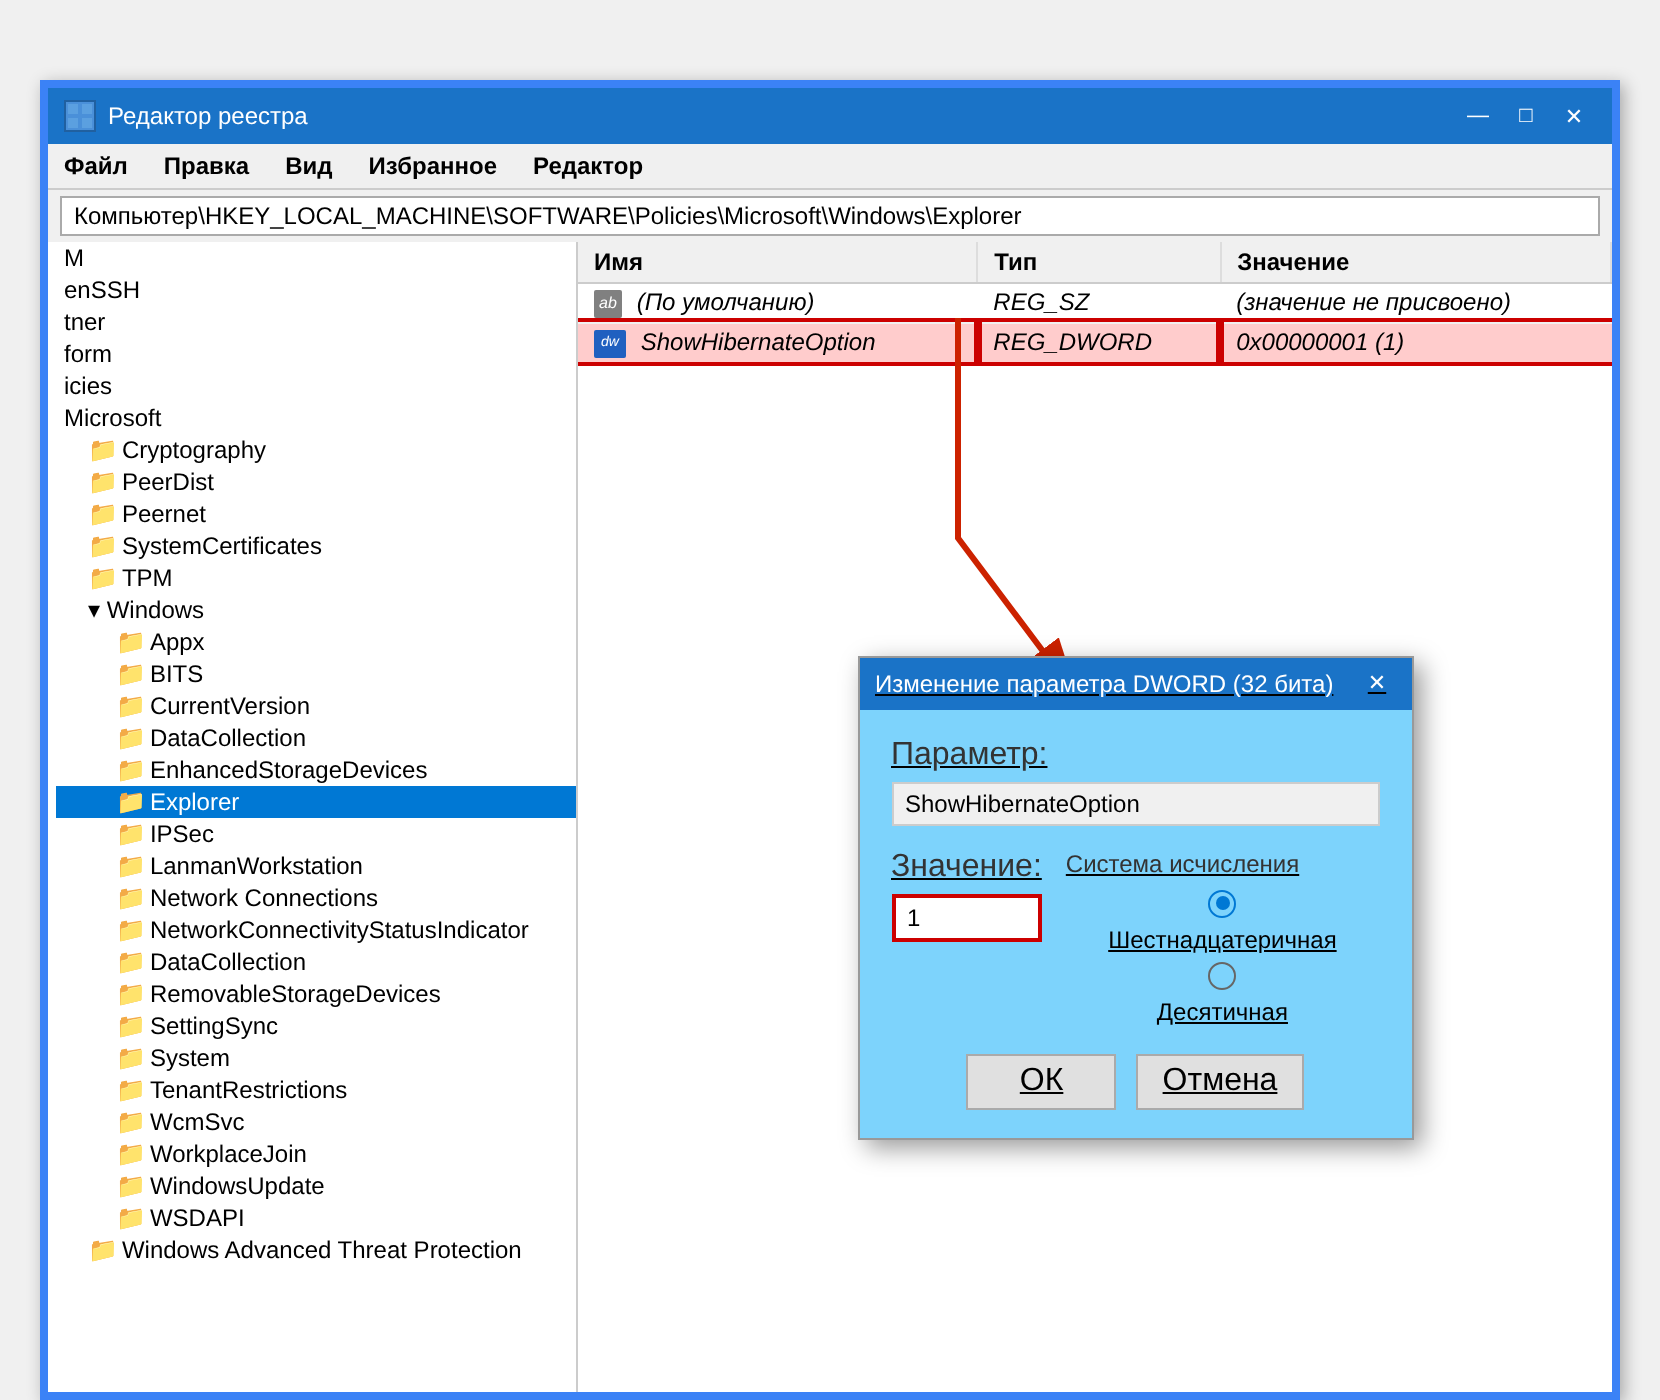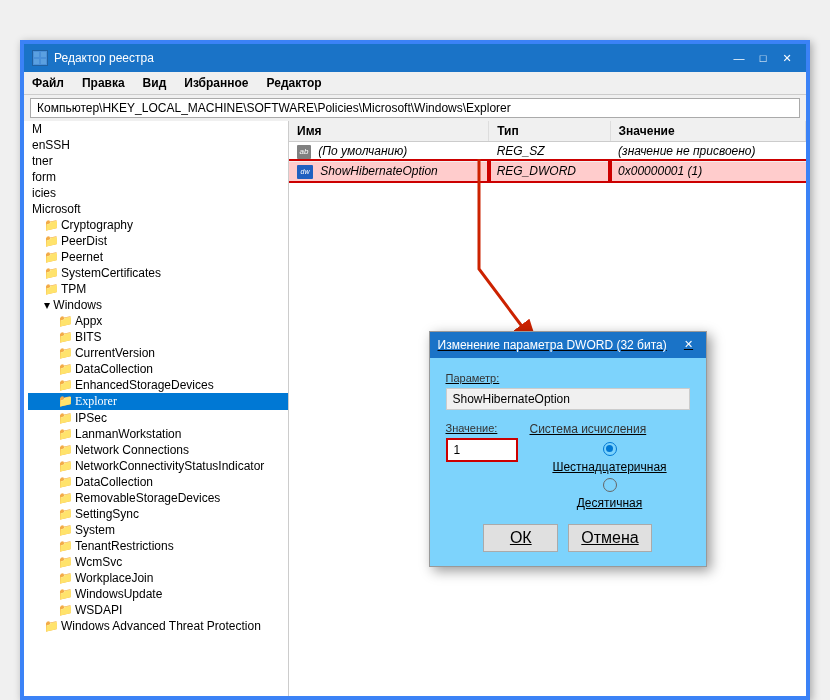--- a/index.html
+++ b/index.html
@@ -100,21 +100,21 @@
       overflow-y: auto;
       overflow-x: hidden;
     }
     .tree-item {
       padding: 1px 0;
       cursor: pointer;
       white-space: nowrap;
       overflow: hidden;
       text-overflow: ellipsis;
     }
-    .tree-item.selected { background: #0078d4; color: white; font-family: Liberation Serif, serif; }
+    .tree-item.selected { background: #0078d4; color: white; }
     .tree-item span { font-size: 12px; }
     .tree-root {
       padding-left: 4px;
     }
     .folder-icon {
       color: #d4a020;
       margin-right: 2px;
       font-size: 13px;
     }
     .tree-indent-1 { padding-left: 16px; }
@@ -216,21 +216,21 @@
       cursor: pointer;
       font-size: 11px;
       display: flex;
       align-items: center;
       justify-content: center;
     }
     .dialog-body {
       padding: 14px 16px;
     }
     .dialog-label {
-      font-size: 11px;
+      font-size: 16px;
       margin-bottom: 4px;
       color: #333;
     }
     .dialog-readonly-input {
       width: 100%;
       background: #f0f0f0;
       border: 1px solid #ccc;
       padding: 3px 6px;
       font-size: 12px;
       margin-bottom: 12px;

